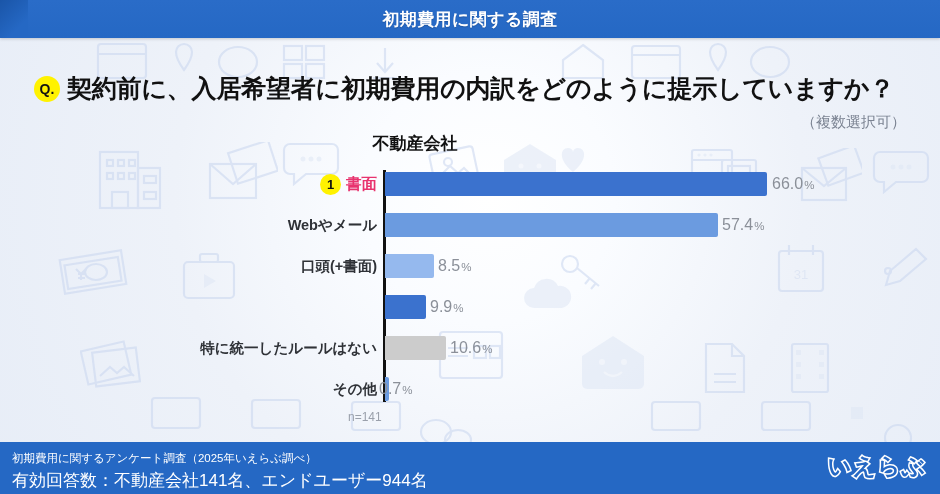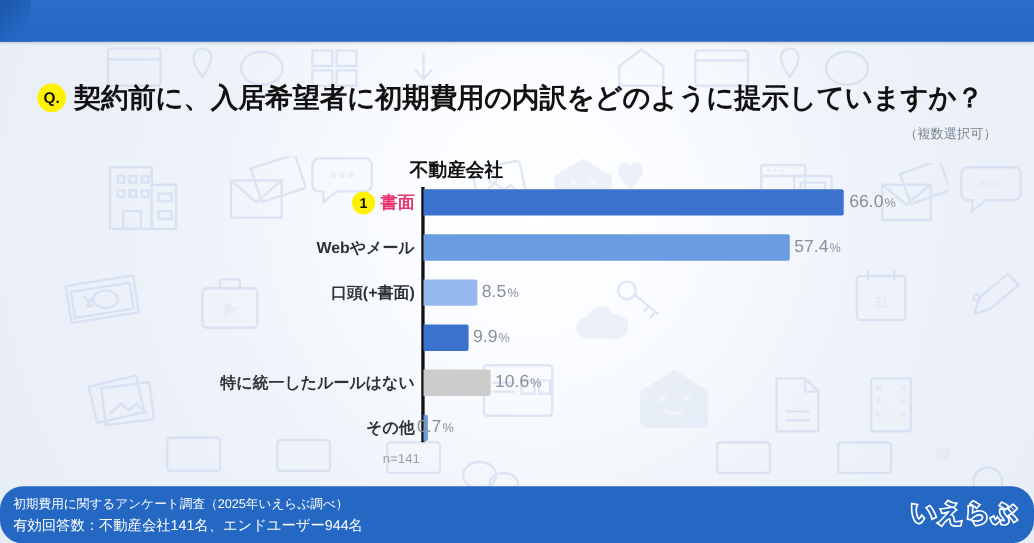--- a/index.html
+++ b/index.html
@@ -39,28 +39,28 @@
 
   
   .qrow{position:absolute;left:34px;top:72px;display:flex;align-items:center;z-index:4;}
   .q-badge{
     width:26px;height:26px;border-radius:50%;background:#fff200;
     display:flex;align-items:center;justify-content:center;
     font-size:14px;font-weight:bold;color:#111;margin-right:7px;flex:none;
   }
   .q-text{font-size:25px;font-weight:bold;color:#111;letter-spacing:-.2px;white-space:nowrap;}
   .q-note{
-    position:absolute;right:34px;top:113px;font-size:12px;color:#7b8392;z-index:4;
+    position:absolute;right:34px;top:113px;font-size:15px;color:#7b8392;z-index:4;
   }
 
   
   .chart{position:absolute;left:0;top:132px;width:940px;height:296px;z-index:3;}
   .chart-title{
     position:absolute;left:0;top:0;width:830px;text-align:center;
-    font-size:17px;font-weight:bold;color:#111;margin-top:11px;
+    font-size:17px;font-weight:bold;color:#111;
   }
   .plot{position:absolute;left:0;top:34px;width:940px;height:240px;}
   .axis{
     position:absolute;left:383px;top:4px;width:2.5px;height:232px;background:#111;
   }
   .row{position:absolute;left:0;width:940px;height:24px;display:flex;align-items:center;}
   .row .lab{
     position:absolute;right:563px;
     font-size:14.5px;font-weight:bold;color:#2f3237;white-space:nowrap;text-align:right;
   }
@@ -79,24 +79,24 @@
     display:flex;align-items:baseline;
   }
   .val .u{font-size:11.5px;margin-left:1px;}
   .nlabel{
     position:absolute;left:348px;top:244px;font-size:12px;color:#9aa0ab;
   }
 
   
   .footer{
     position:absolute;left:0;bottom:0;width:940px;height:52px;
-    background:#2568c4;z-index:5;border-radius:21px;
+    background:#2568c4;z-index:5;
   }
   .footer .f1{position:absolute;left:12px;top:9px;font-size:11.5px;color:#fff;}
-  .footer .f2{position:absolute;left:12px;top:27px;font-size:13px;color:#fff;}
+  .footer .f2{position:absolute;left:12px;top:27px;font-size:17px;color:#fff;}
   .logo{
     position:absolute;right:14px;top:0;height:40px;
     display:flex;align-items:flex-end;
   }
   .logo-text{
     font-size:23px;font-weight:bold;color:#2568c4;letter-spacing:1px;
     -webkit-text-stroke:3px #ffffff;paint-order:stroke fill;
   }
 </style>
 </head>
@@ -303,20 +303,21 @@
     <svg style="left:650px;top:400px;" width="56" height="34" viewBox="0 0 56 34">
       <rect x="2" y="2" width="48" height="28" rx="3"></rect>
     </svg>
     <svg style="left:760px;top:400px;" width="56" height="34" viewBox="0 0 56 34">
       <rect x="2" y="2" width="48" height="28" rx="3"></rect>
     </svg>
   </div>
 
   <div class="header">
     <div class="corner"></div>
+    <div class="header-title">初期費用に関する調査</div>
   </div>
 
   <div class="qrow">
     <div class="q-badge">Q.</div>
     <div class="q-text">契約前に、入居希望者に初期費用の内訳をどのように提示していますか？</div>
   </div>
   <div class="q-note">（複数選択可）</div>
 
   <div class="chart">
     <div class="chart-title">不動産会社</div>

